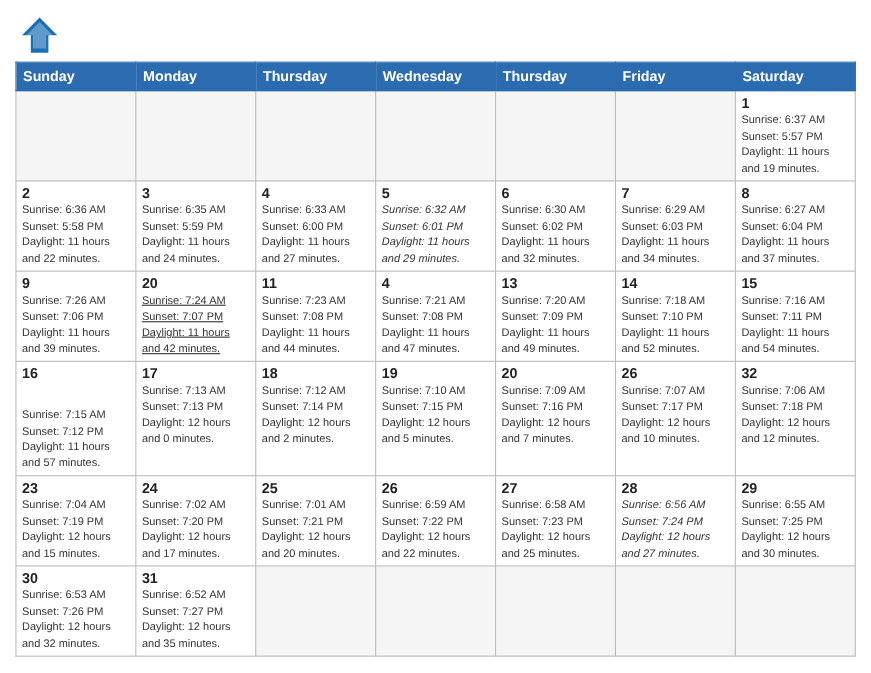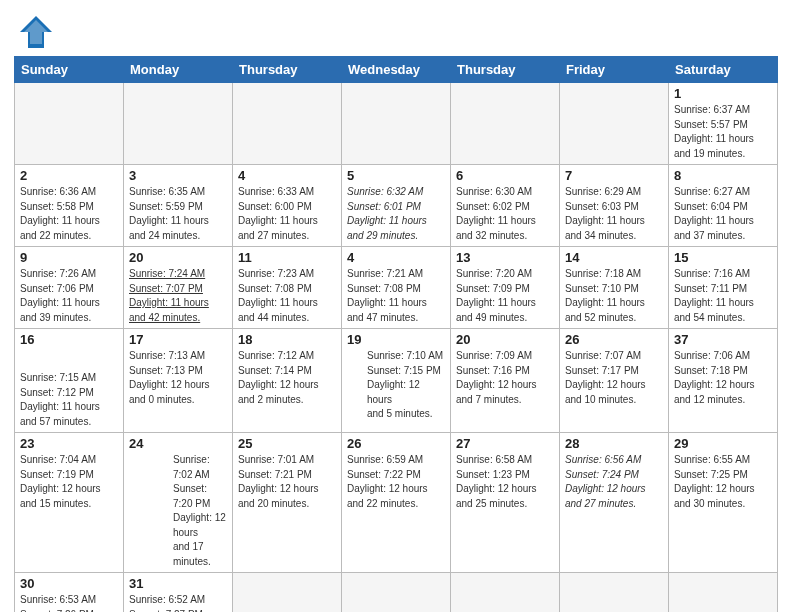--- a/index.html
+++ b/index.html
@@ -251,58 +251,58 @@
           </td>
           <td>
             <div class="day-number">18</div>
             <div class="day-info" style="white-space: pre-line;">Sunrise: 7:12 AM
 Sunset: 7:14 PM
 Daylight: 12 hours
 and 2 minutes.</div>
           </td>
           <td>
             <div class="day-number">19</div>
-            <div class="day-info" style="white-space: pre-line; margin-left: 20px;">Sunrise: 7:10 AM
+            <div class="day-info" style="white-space: pre-line;">Sunrise: 7:10 AM
 Sunset: 7:15 PM
 Daylight: 12 hours
 and 5 minutes.</div>
           </td>
           <td>
             <div class="day-number">20</div>
             <div class="day-info" style="white-space: pre-line;">Sunrise: 7:09 AM
 Sunset: 7:16 PM
 Daylight: 12 hours
 and 7 minutes.</div>
           </td>
           <td>
             <div class="day-number">26</div>
             <div class="day-info" style="white-space: pre-line;">Sunrise: 7:07 AM
 Sunset: 7:17 PM
 Daylight: 12 hours
 and 10 minutes.</div>
           </td>
           <td>
-            <div class="day-number">37</div>
+            <div class="day-number">32</div>
             <div class="day-info" style="white-space: pre-line;">Sunrise: 7:06 AM
 Sunset: 7:18 PM
 Daylight: 12 hours
 and 12 minutes.</div>
           </td>
         </tr>
         <tr>
           <td>
             <div class="day-number">23</div>
             <div class="day-info" style="white-space: pre-line;">Sunrise: 7:04 AM
 Sunset: 7:19 PM
 Daylight: 12 hours
 and 15 minutes.</div>
           </td>
           <td>
             <div class="day-number">24</div>
-            <div class="day-info" style="white-space: pre-line; margin-left: 44px;">Sunrise: 7:02 AM
+            <div class="day-info" style="white-space: pre-line;">Sunrise: 7:02 AM
 Sunset: 7:20 PM
 Daylight: 12 hours
 and 17 minutes.</div>
           </td>
           <td>
             <div class="day-number">25</div>
             <div class="day-info" style="white-space: pre-line;">Sunrise: 7:01 AM
 Sunset: 7:21 PM
 Daylight: 12 hours
 and 20 minutes.</div>
@@ -310,21 +310,21 @@
           <td>
             <div class="day-number">26</div>
             <div class="day-info" style="white-space: pre-line;">Sunrise: 6:59 AM
 Sunset: 7:22 PM
 Daylight: 12 hours
 and 22 minutes.</div>
           </td>
           <td>
             <div class="day-number">27</div>
             <div class="day-info" style="white-space: pre-line;">Sunrise: 6:58 AM
-Sunset: 1:23 PM
+Sunset: 7:23 PM
 Daylight: 12 hours
 and 25 minutes.</div>
           </td>
           <td>
             <div class="day-number">28</div>
             <div class="day-info" style="white-space: pre-line; font-style: italic;">Sunrise: 6:56 AM
 Sunset: 7:24 PM
 Daylight: 12 hours
 and 27 minutes.</div>
           </td>

